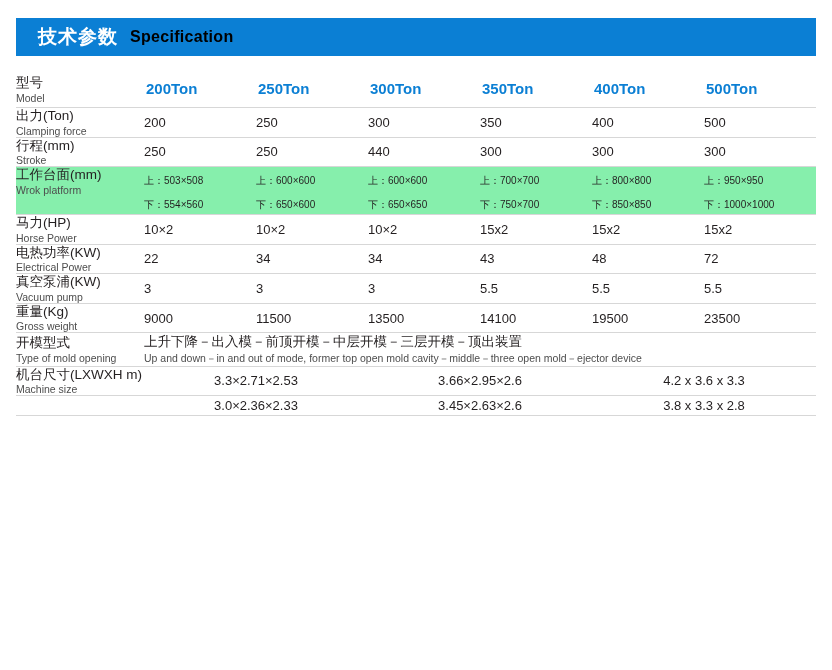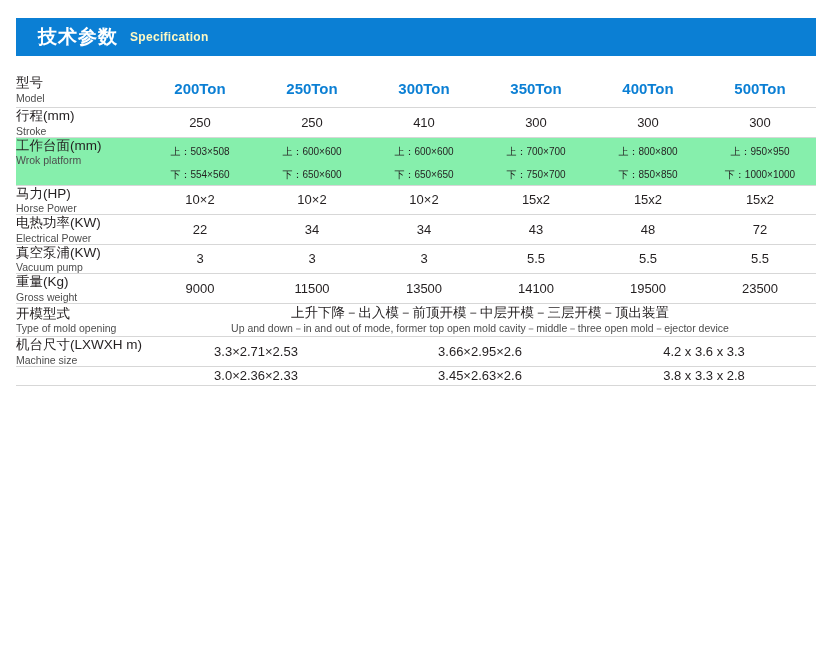--- a/index.html
+++ b/index.html
@@ -30,23 +30,23 @@
     align-items: center;
     padding-left: 22px;
   }
   .title-cn {
     font-size: 19px;
     font-weight: bold;
     color: #ffffff;
     letter-spacing: 1px;
   }
   .title-en {
-    font-size: 12px;
+    font-size: 16px;
     font-weight: bold;
-    color: #fef9c3;
+    color: #000000;
     margin-left: 12px;
     letter-spacing: 0.3px;
   }
   
   table.spec {
     position: absolute;
     left: 16px; top: 72px;
     width: 800px;
     border-collapse: collapse;
     table-layout: fixed;
@@ -69,42 +69,41 @@
     font-weight: normal;
     display: block;
   }
   .rowlabel .en {
     font-size: 10.5px;
     color: #4d4d4d;
     display: block;
     margin-top: 1px;
   }
   .val {
-    text-align: center;
     font-size: 13px;
     color: #231f20;
     padding: 6px 2px;
   }
   .val.small { font-size: 10px; }
   .head td {
     border-bottom: 1px solid #d7d7d7;
   }
   .head .val {
     color: #0b7fd4;
     font-weight: bold;
     font-size: 15px;
     padding: 8px 2px 10px;
   }
   .head .rowlabel .cn { font-size: 13.5px; }
 
   .nb { border-bottom: none !important; }
   .zebra td { background: #86efac; }
 
   .span-center {
-    text-align: center;
+    text-align: left;
     padding: 6px 4px;
   }
   .span-center .cn {
     font-size: 13.5px;
     color: #231f20;
     display: block;
     line-height: 1.3;
   }
   .span-center .en {
     font-size: 10.5px;
@@ -158,29 +157,41 @@
           <span class="en">Model</span>
         </td>
         <td class="val">200Ton</td>
         <td class="val">250Ton</td>
         <td class="val">300Ton</td>
         <td class="val">350Ton</td>
         <td class="val">400Ton</td>
         <td class="val">500Ton</td>
       </tr>
 
+      <tr>
+        <td class="rowlabel">
+          <span class="cn">出力(Ton)</span>
+          <span class="en">Clamping force</span>
+        </td>
+        <td class="val">200</td>
+        <td class="val">250</td>
+        <td class="val">300</td>
+        <td class="val">350</td>
+        <td class="val">400</td>
+        <td class="val">500</td>
+      </tr>
 
       <tr>
         <td class="rowlabel">
           <span class="cn">行程(mm)</span>
           <span class="en">Stroke</span>
         </td>
         <td class="val">250</td>
         <td class="val">250</td>
-        <td class="val">410</td>
+        <td class="val">440</td>
         <td class="val">300</td>
         <td class="val">300</td>
         <td class="val">300</td>
       </tr>
 
       <tr class="zebra">
         <td class="rowlabel nb">
           <span class="cn">工作台面(mm)</span>
           <span class="en">Wrok platform</span>
         </td>

